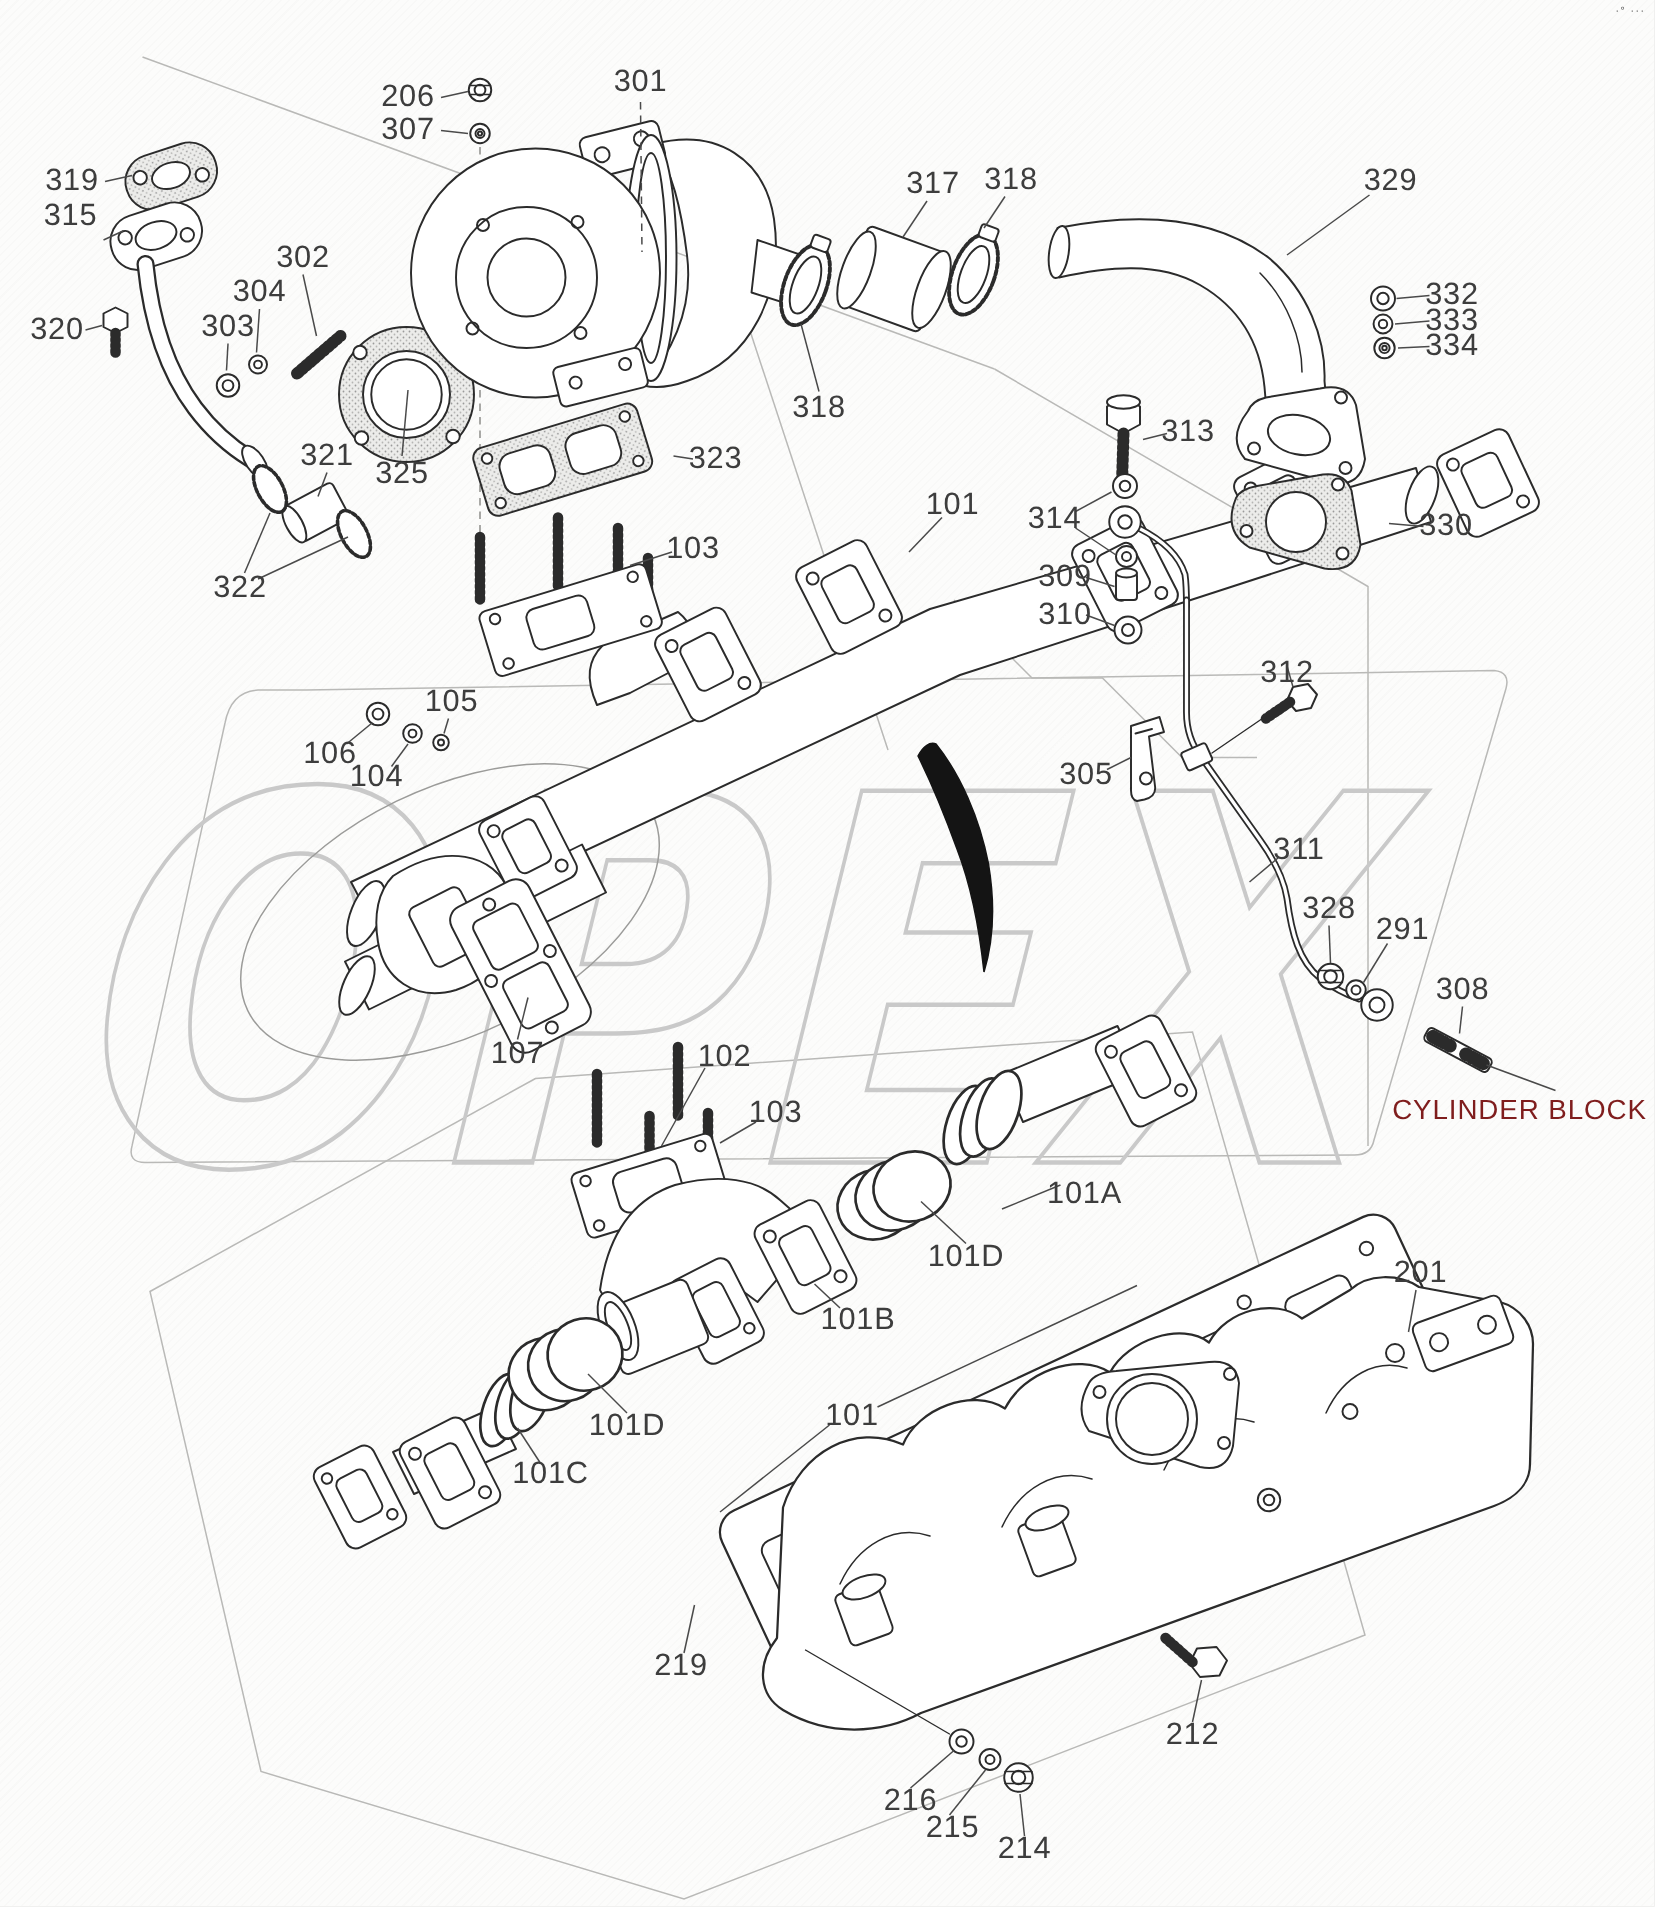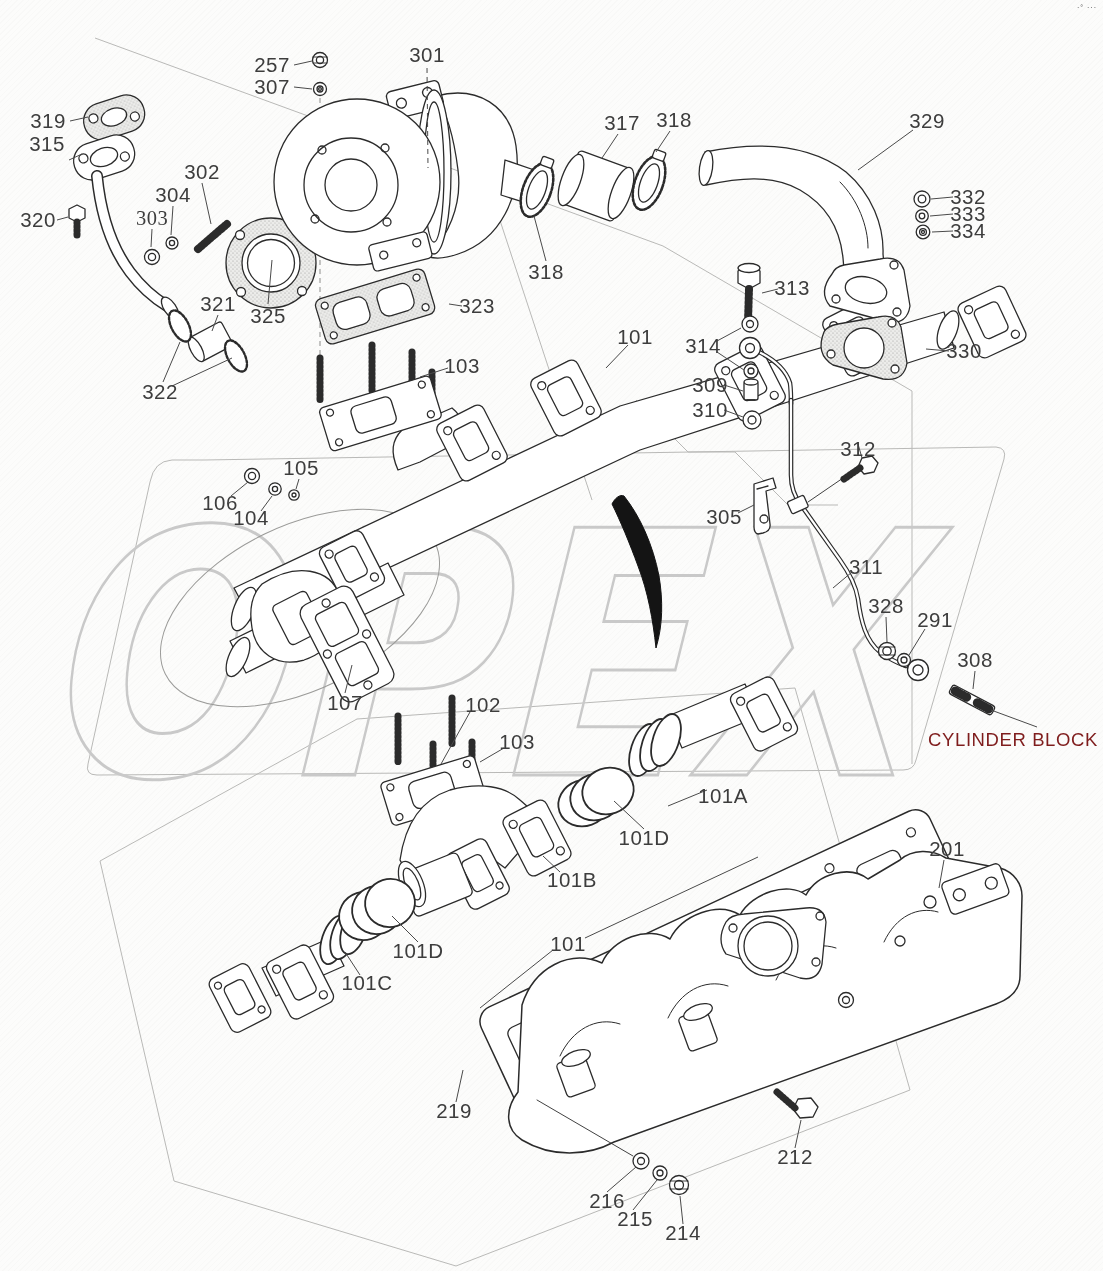--- a/index.html
+++ b/index.html
@@ -506,28 +506,28 @@
       <line x1="360" y1="975" x2="345" y2="952" stroke="#4a4a4a" stroke-width="1"></line>
       <line x1="944" y1="860" x2="939" y2="888" stroke="#4a4a4a" stroke-width="1"></line>
       <line x1="456" y1="1102" x2="463" y2="1070" stroke="#4a4a4a" stroke-width="1"></line>
       <line x1="795" y1="1148" x2="801" y2="1120" stroke="#4a4a4a" stroke-width="1"></line>
       <line x1="607" y1="1192" x2="636" y2="1167" stroke="#4a4a4a" stroke-width="1"></line>
       <line x1="633" y1="1210" x2="657" y2="1180" stroke="#4a4a4a" stroke-width="1"></line>
       <line x1="683" y1="1224" x2="680" y2="1196" stroke="#4a4a4a" stroke-width="1"></line>
     </svg>
 
   <div id="callout-layer">
-      <div class="c-label" style="left: 272px; top: 65px;">257</div>
+      <div class="c-label" style="left: 272px; top: 65px;">206</div>
       <div class="c-label" style="left: 272px; top: 87px;">307</div>
       <div class="c-label" style="left: 427px; top: 55px;">301</div>
       <div class="c-label" style="left: 48px; top: 121px;">319</div>
       <div class="c-label" style="left: 47px; top: 144px;">315</div>
       <div class="c-label" style="left: 202px; top: 172px;">302</div>
       <div class="c-label" style="left: 173px; top: 195px;">304</div>
-      <div class="c-label" style="left: 152px; top: 218px; font-family: Liberation Serif, serif;">303</div>
+      <div class="c-label" style="left: 152px; top: 218px;">303</div>
       <div class="c-label" style="left: 38px; top: 220px;">320</div>
       <div class="c-label" style="left: 622px; top: 123px;">317</div>
       <div class="c-label" style="left: 674px; top: 120px;">318</div>
       <div class="c-label" style="left: 927px; top: 121px;">329</div>
       <div class="c-label" style="left: 968px; top: 197px;">332</div>
       <div class="c-label" style="left: 968px; top: 214px;">333</div>
       <div class="c-label" style="left: 968px; top: 231px;">334</div>
       <div class="c-label" style="left: 546px; top: 272px;">318</div>
       <div class="c-label" style="left: 268px; top: 316px;">325</div>
       <div class="c-label" style="left: 477px; top: 306px;">323</div>

